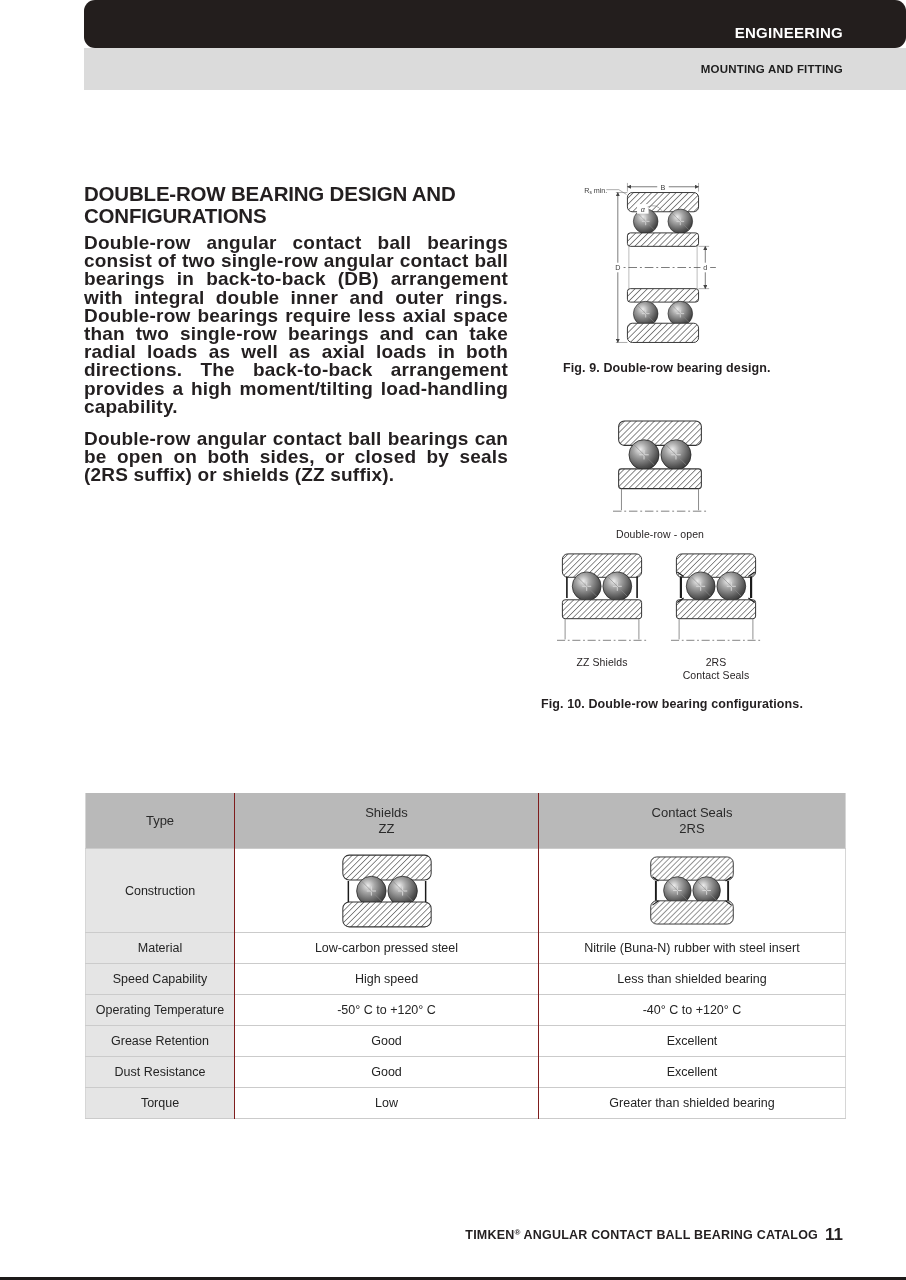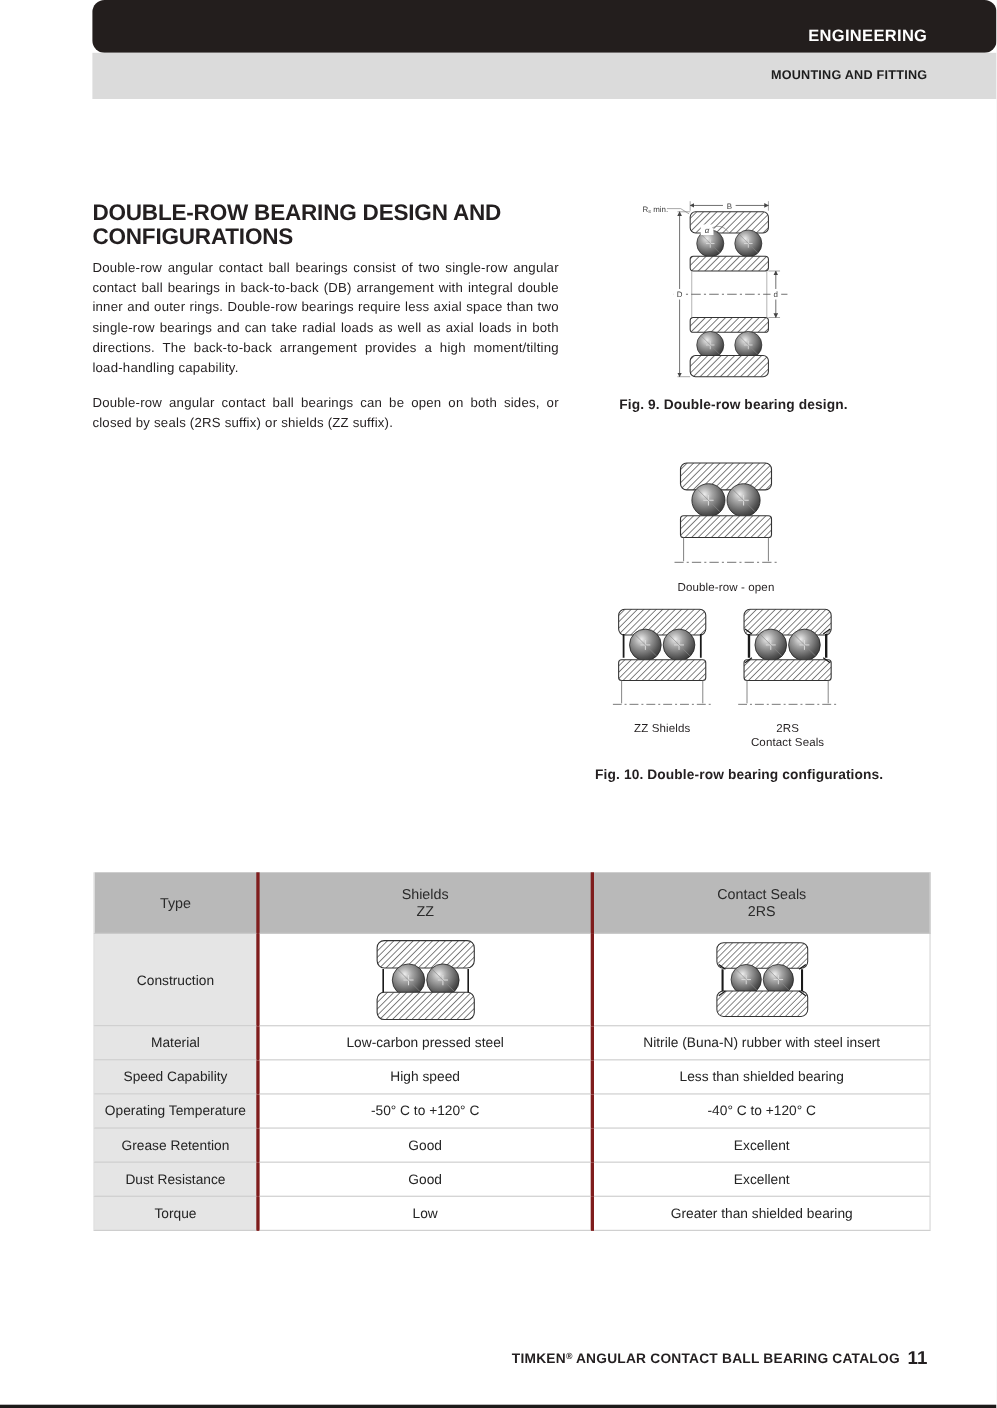--- a/index.html
+++ b/index.html
@@ -11,40 +11,40 @@
              display:flex;align-items:flex-end;justify-content:flex-end;padding:0 63px 7px 0;box-sizing:border-box;border-radius:11px;}
   .bar-black .txt{color:#ffffff;font-weight:bold;font-size:15px;letter-spacing:.3px;}
   .bar-gray{position:absolute;left:84px;top:48px;width:822px;height:42px;background:#dbdbdb;
             display:flex;align-items:center;justify-content:flex-end;padding-right:63px;box-sizing:border-box;}
   .bar-gray .txt{color:#1d1d1d;font-weight:bold;font-size:11.5px;letter-spacing:.2px;}
 
   
   .title{position:absolute;left:84px;top:183px;width:420px;font-size:20.5px;font-weight:bold;
          line-height:22px;letter-spacing:-0.2px;}
   .body-copy{position:absolute;left:84px;top:234px;width:424px;}
-  .body-copy p{margin:0 0 14px 0;font-size:12px;line-height:18.2px;text-align:justify;letter-spacing:.2px;}
+  .body-copy p{margin:0 0 14px 0;font-size:19px;line-height:18.2px;text-align:justify;letter-spacing:.2px;font-weight:bold;}
 
   
   .figcap{position:absolute;font-size:12.5px;font-weight:bold;white-space:nowrap;letter-spacing:.1px;}
   .figlabel{position:absolute;font-size:10.5px;text-align:center;line-height:12.5px;letter-spacing:.1px;}
   svg{display:block;}
   .dim{stroke:#555;stroke-width:.8;fill:none;}
   .ext{stroke:#666;stroke-width:.55;fill:none;}
   .cl{stroke:#555;stroke-width:.8;fill:none;stroke-dasharray:9 3 2 3;}
   .dimtxt{font-family:"Liberation Sans",sans-serif;font-size:7.5px;fill:#3c3c3c;}
 
   
   .t7-title{position:absolute;left:85px;top:747px;width:760px;text-align:center;
             font-size:12.5px;font-weight:bold;line-height:15.5px;letter-spacing:.2px;}
   table.t7{position:absolute;left:85px;top:793px;width:760px;border-collapse:collapse;table-layout:fixed;
            font-size:12.5px;color:#242424;border-left:1px solid #d6d6d6;border-right:1px solid #d6d6d6;}
   table.t7 th, table.t7 td{text-align:center;vertical-align:middle;font-weight:normal;padding:0;}
   table.t7 tr.hrow th{background:#b9b9b9;height:55px;font-size:13px;color:#2a2a2a;line-height:16px;}
   table.t7 td.lbl{background:#e5e5e5;text-align:center;}
-  table.t7 th+th, table.t7 td+td{border-left:3px solid #7f1d1d;}
+  table.t7 th+th, table.t7 td+td{border-left:1px solid #7f1d1d;}
   table.t7 tbody tr{border-top:1px solid #cbcbcb;}
   table.t7 tbody tr:last-child{border-bottom:1px solid #cbcbcb;}
   table.t7 tbody tr.crow{height:84px;}
   table.t7 tbody tr.trow{height:31px;}
 
   
   .footer{position:absolute;left:84px;top:1225px;width:759px;text-align:right;white-space:nowrap;}
   .footer .cat{font-weight:bold;font-size:12.5px;letter-spacing:.2px;}
   .footer .reg{font-weight:bold;font-size:8px;vertical-align:4px;}
   .footer .pg{font-weight:bold;font-size:17px;margin-left:7px;vertical-align:-1px;}

